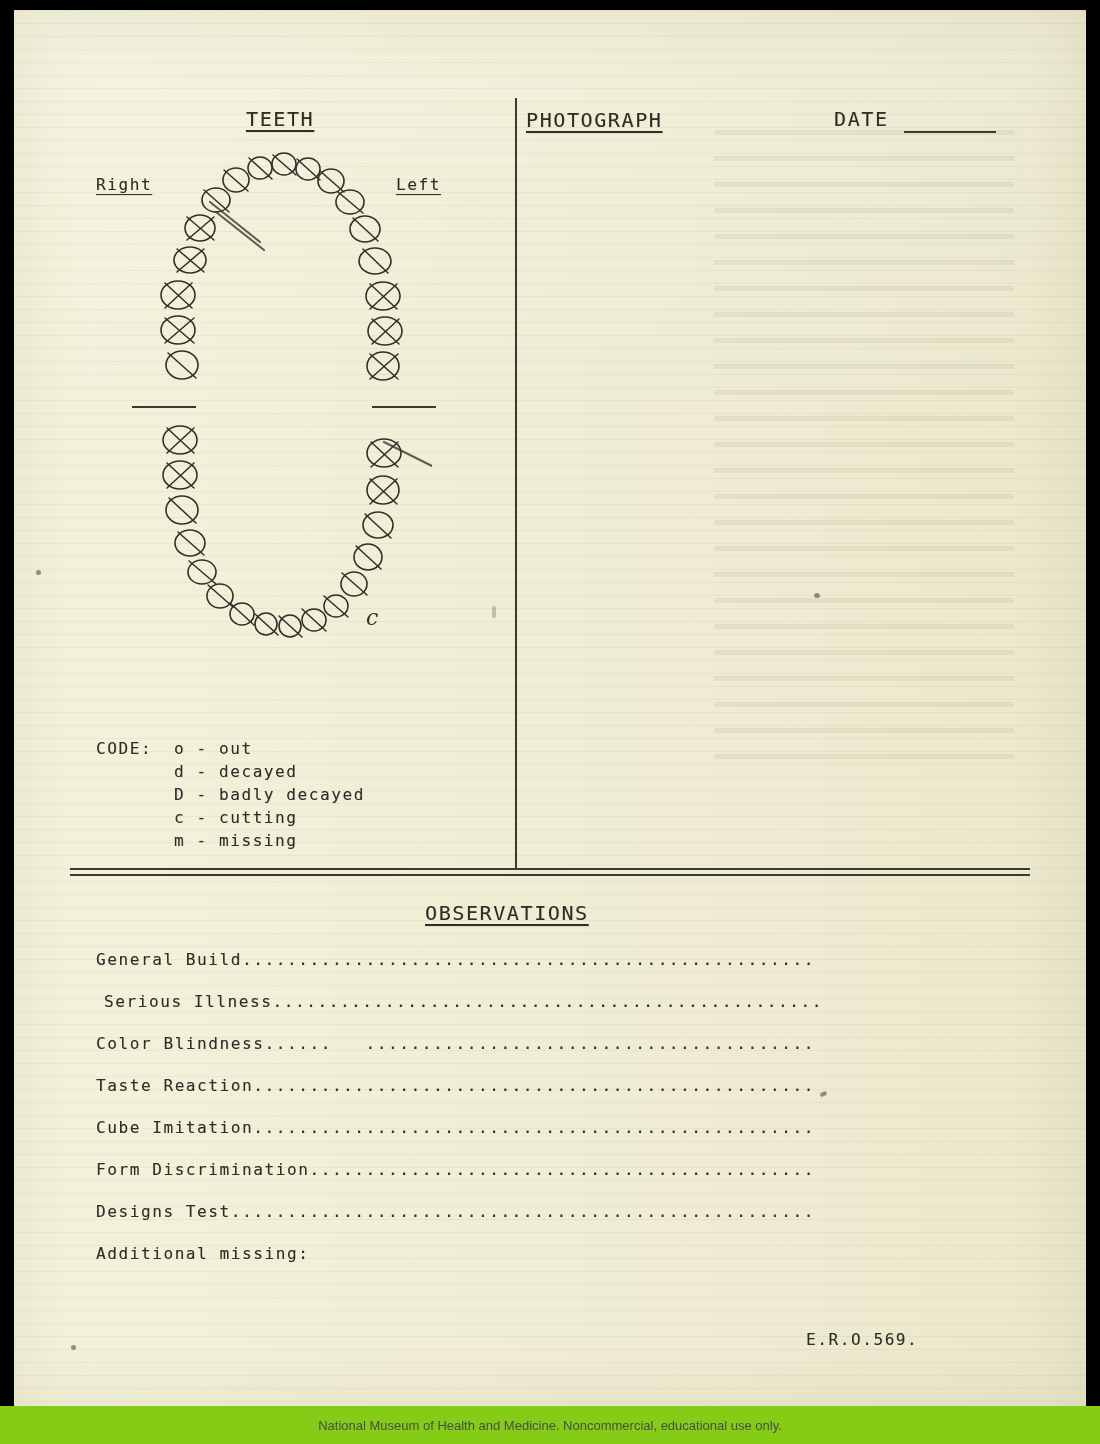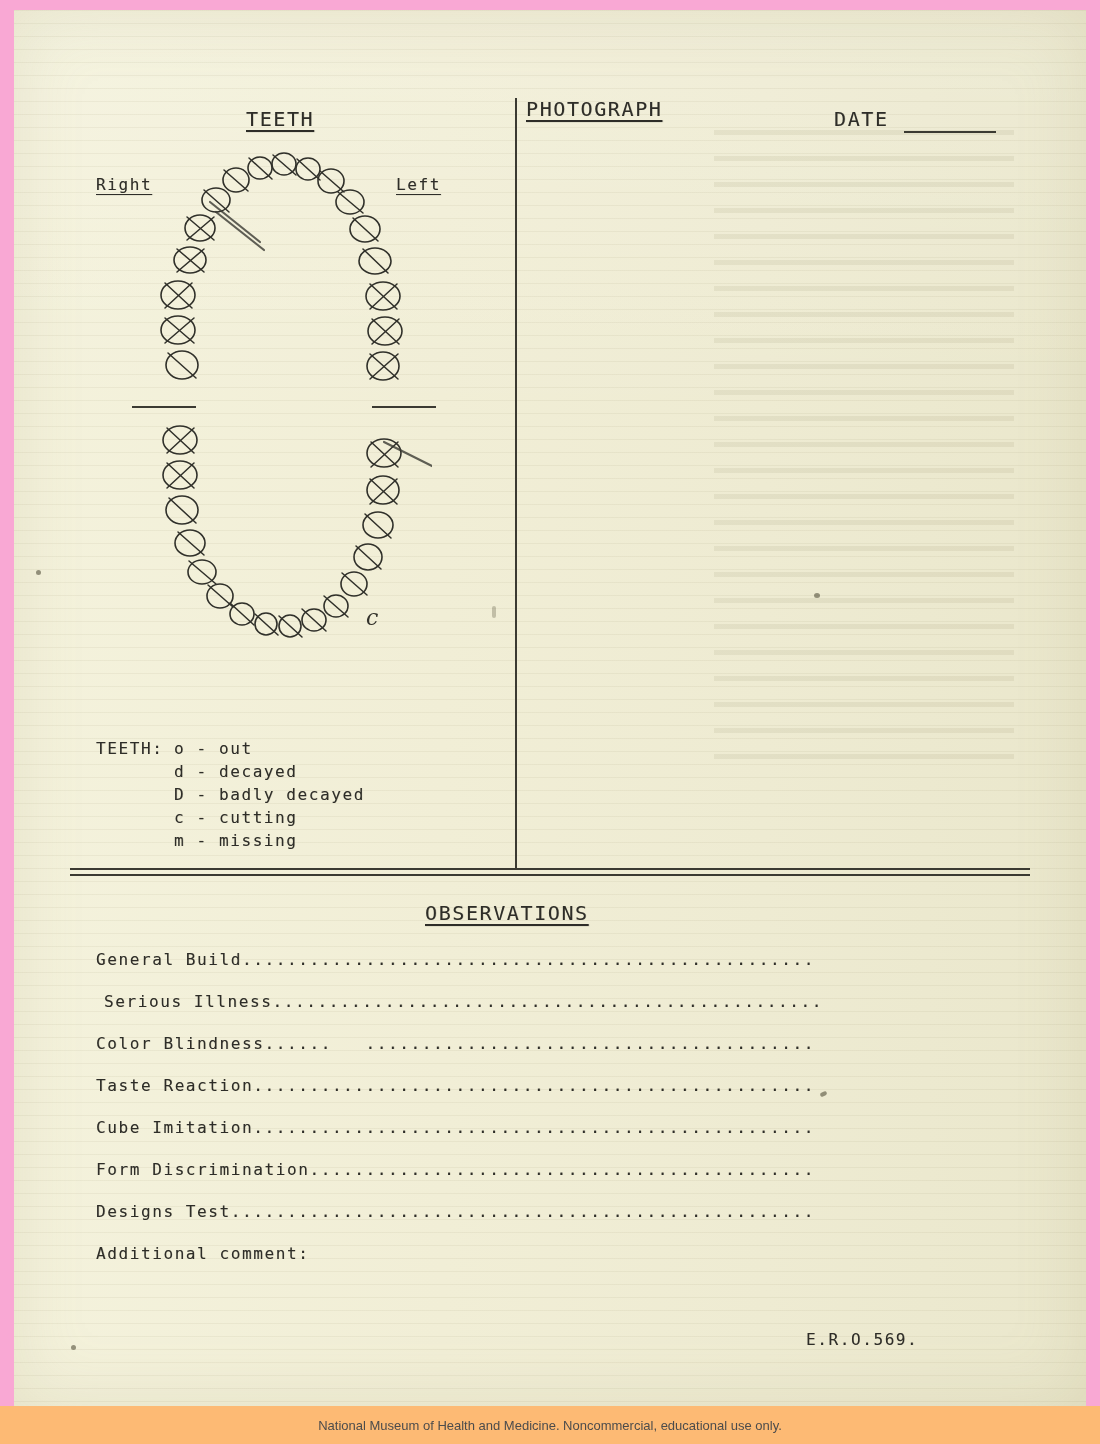--- a/index.html
+++ b/index.html
@@ -12,21 +12,21 @@
     height: 1444px;
     position: relative;
     font-family: "DejaVu Sans Mono", monospace;
     overflow: hidden;
   }
 
   
   #page {
     position: absolute;
     inset: 0;
-    background: #f9a8d4;
+    background: #000000;
   }
   #paper {
     position: absolute;
     left: 14px;
     top: 10px;
     width: 1072px;
     height: 1396px;
     background:
       linear-gradient(180deg, rgba(255,255,255,0.14) 0%, rgba(255,255,255,0.0) 30%),
       linear-gradient(90deg, #f4f2dc 0%, #f1eed6 40%, #eeebd2 70%, #eae7cc 100%);
@@ -103,21 +103,21 @@
   }
   #teeth-chart svg { display: block; }
 
   
   #credit {
     position: absolute;
     left: 0;
     bottom: 0;
     width: 1100px;
     height: 38px;
-    background: #fdba74;
+    background: #84cc16;
     color: #4c4c4c;
     font-family: "Liberation Sans", sans-serif;
     font-size: 13px;
     display: flex;
     align-items: center;
     justify-content: center;
   }
 </style>
 </head>
 <body>
@@ -127,21 +127,21 @@
     <div id="showthrough"></div>
     <div id="ghostblock"></div>
 
     <div class="speck" style="left:22px;top:560px;width:5px;height:5px;"></div>
     <div class="speck" style="left:57px;top:1335px;width:5px;height:5px;"></div>
     <div class="speck" style="left:800px;top:583px;width:6px;height:5px;"></div>
     <div class="speck" style="left:806px;top:1082px;width:7px;height:4px;transform:rotate(-25deg);border-radius:2px;"></div>
     <div class="speck" style="left:478px;top:596px;width:4px;height:12px;border-radius:2px;opacity:.5;"></div>
 
     <div class="tw u" style="left:232px;top:97px;font-size:20px;">TEETH</div>
-    <div class="tw u" style="left:512px;top:87px;font-size:20px;">PHOTOGRAPH</div>
+    <div class="tw u" style="left:512px;top:98px;font-size:20px;">PHOTOGRAPH</div>
     <div class="tw" style="left:820px;top:97px;font-size:20px;">DATE</div>
     <div class="rule" style="left:890px;top:121px;width:92px;height:2px;"></div>
 
     <div class="vrule" style="left:501px;top:88px;height:770px;"></div>
 
     <div class="tw u" style="left:82px;top:165px;">Right</div>
     <div class="tw u" style="left:382px;top:165px;">Left</div>
 
     <div id="teeth-chart">
       <svg width="300" height="510" viewBox="0 0 300 510" xmlns="http://www.w3.org/2000/svg">
@@ -238,38 +238,38 @@
         </g>
       </svg>
     </div>
 
     <div style="position:absolute;left:352px;top:595px;font-family:'DejaVu Serif',serif;font-size:22px;color:#33322b;font-style:italic;">c</div>
 
     <div class="rule" style="left:118px;top:396px;width:64px;height:2px;"></div>
     <div class="rule" style="left:358px;top:396px;width:64px;height:2px;"></div>
 
 
-    <div class="tw" style="left:82px;top:729px;">TEETH:</div>
+    <div class="tw" style="left:82px;top:729px;">CODE:</div>
     <div class="tw" style="left:160px;top:729px;">o - out</div>
     <div class="tw" style="left:160px;top:752px;">d - decayed</div>
     <div class="tw" style="left:160px;top:775px;">D - badly decayed</div>
     <div class="tw" style="left:160px;top:798px;">c - cutting</div>
     <div class="tw" style="left:160px;top:821px;">m - missing</div>
 
     <div class="rule" style="left:56px;top:858px;width:960px;height:2px;"></div>
     <div class="rule" style="left:56px;top:864px;width:960px;height:2px;"></div>
 
     <div class="tw u" style="left:411px;top:891px;font-size:20px;">OBSERVATIONS</div>
 
     <div class="tw" style="left:82px;top:940px;">General Build...................................................</div>
     <div class="tw" style="left:82px;top:982px;margin-left:8px;">Serious Illness.................................................</div>
     <div class="tw" style="left:82px;top:1024px;">Color Blindness......   ........................................</div>
     <div class="tw" style="left:82px;top:1066px;">Taste Reaction..................................................</div>
     <div class="tw" style="left:82px;top:1108px;">Cube Imitation..................................................</div>
     <div class="tw" style="left:82px;top:1150px;">Form Discrimination.............................................</div>
     <div class="tw" style="left:82px;top:1192px;text-align:center;">Designs Test....................................................</div>
-    <div class="tw" style="left:82px;top:1234px;">Additional comment:</div>
+    <div class="tw" style="left:82px;top:1234px;">Additional missing:</div>
 
     <div class="tw" style="left:792px;top:1320px;">E.R.O.569.</div>
   </div>
 </div>
 
 <div id="credit">National Museum of Health and Medicine. Noncommercial, educational use only.</div>
 
 </body></html>

